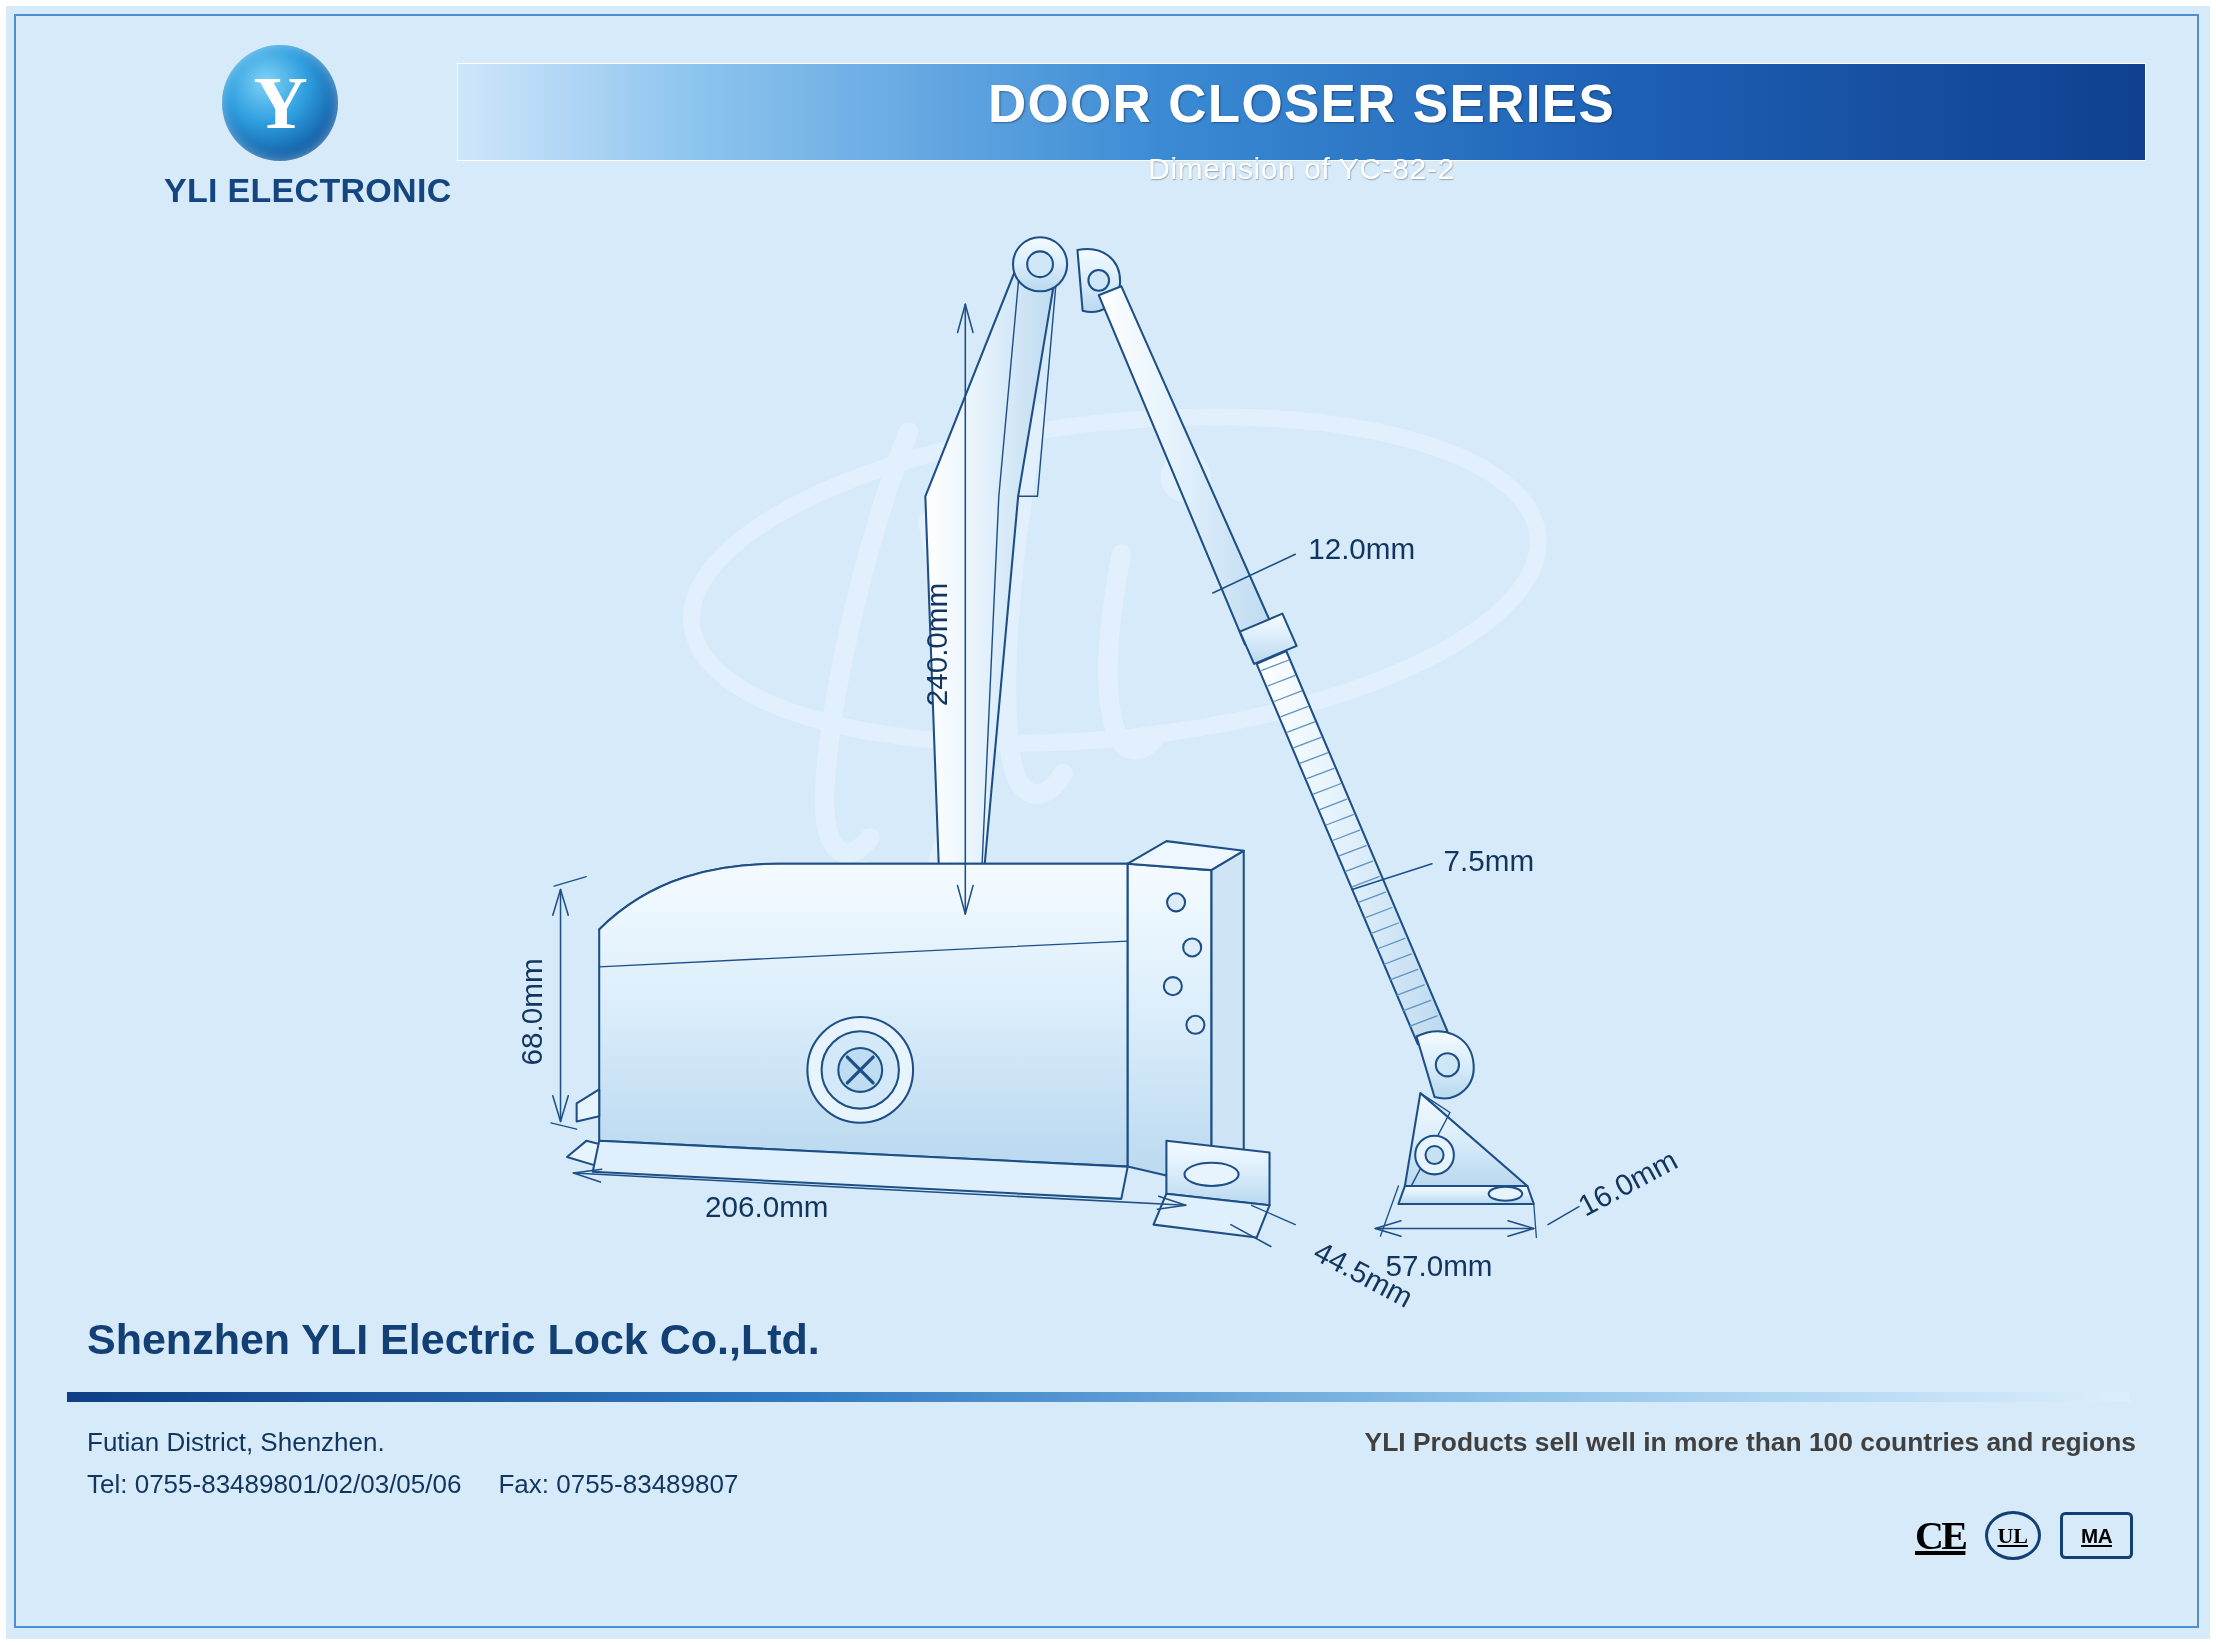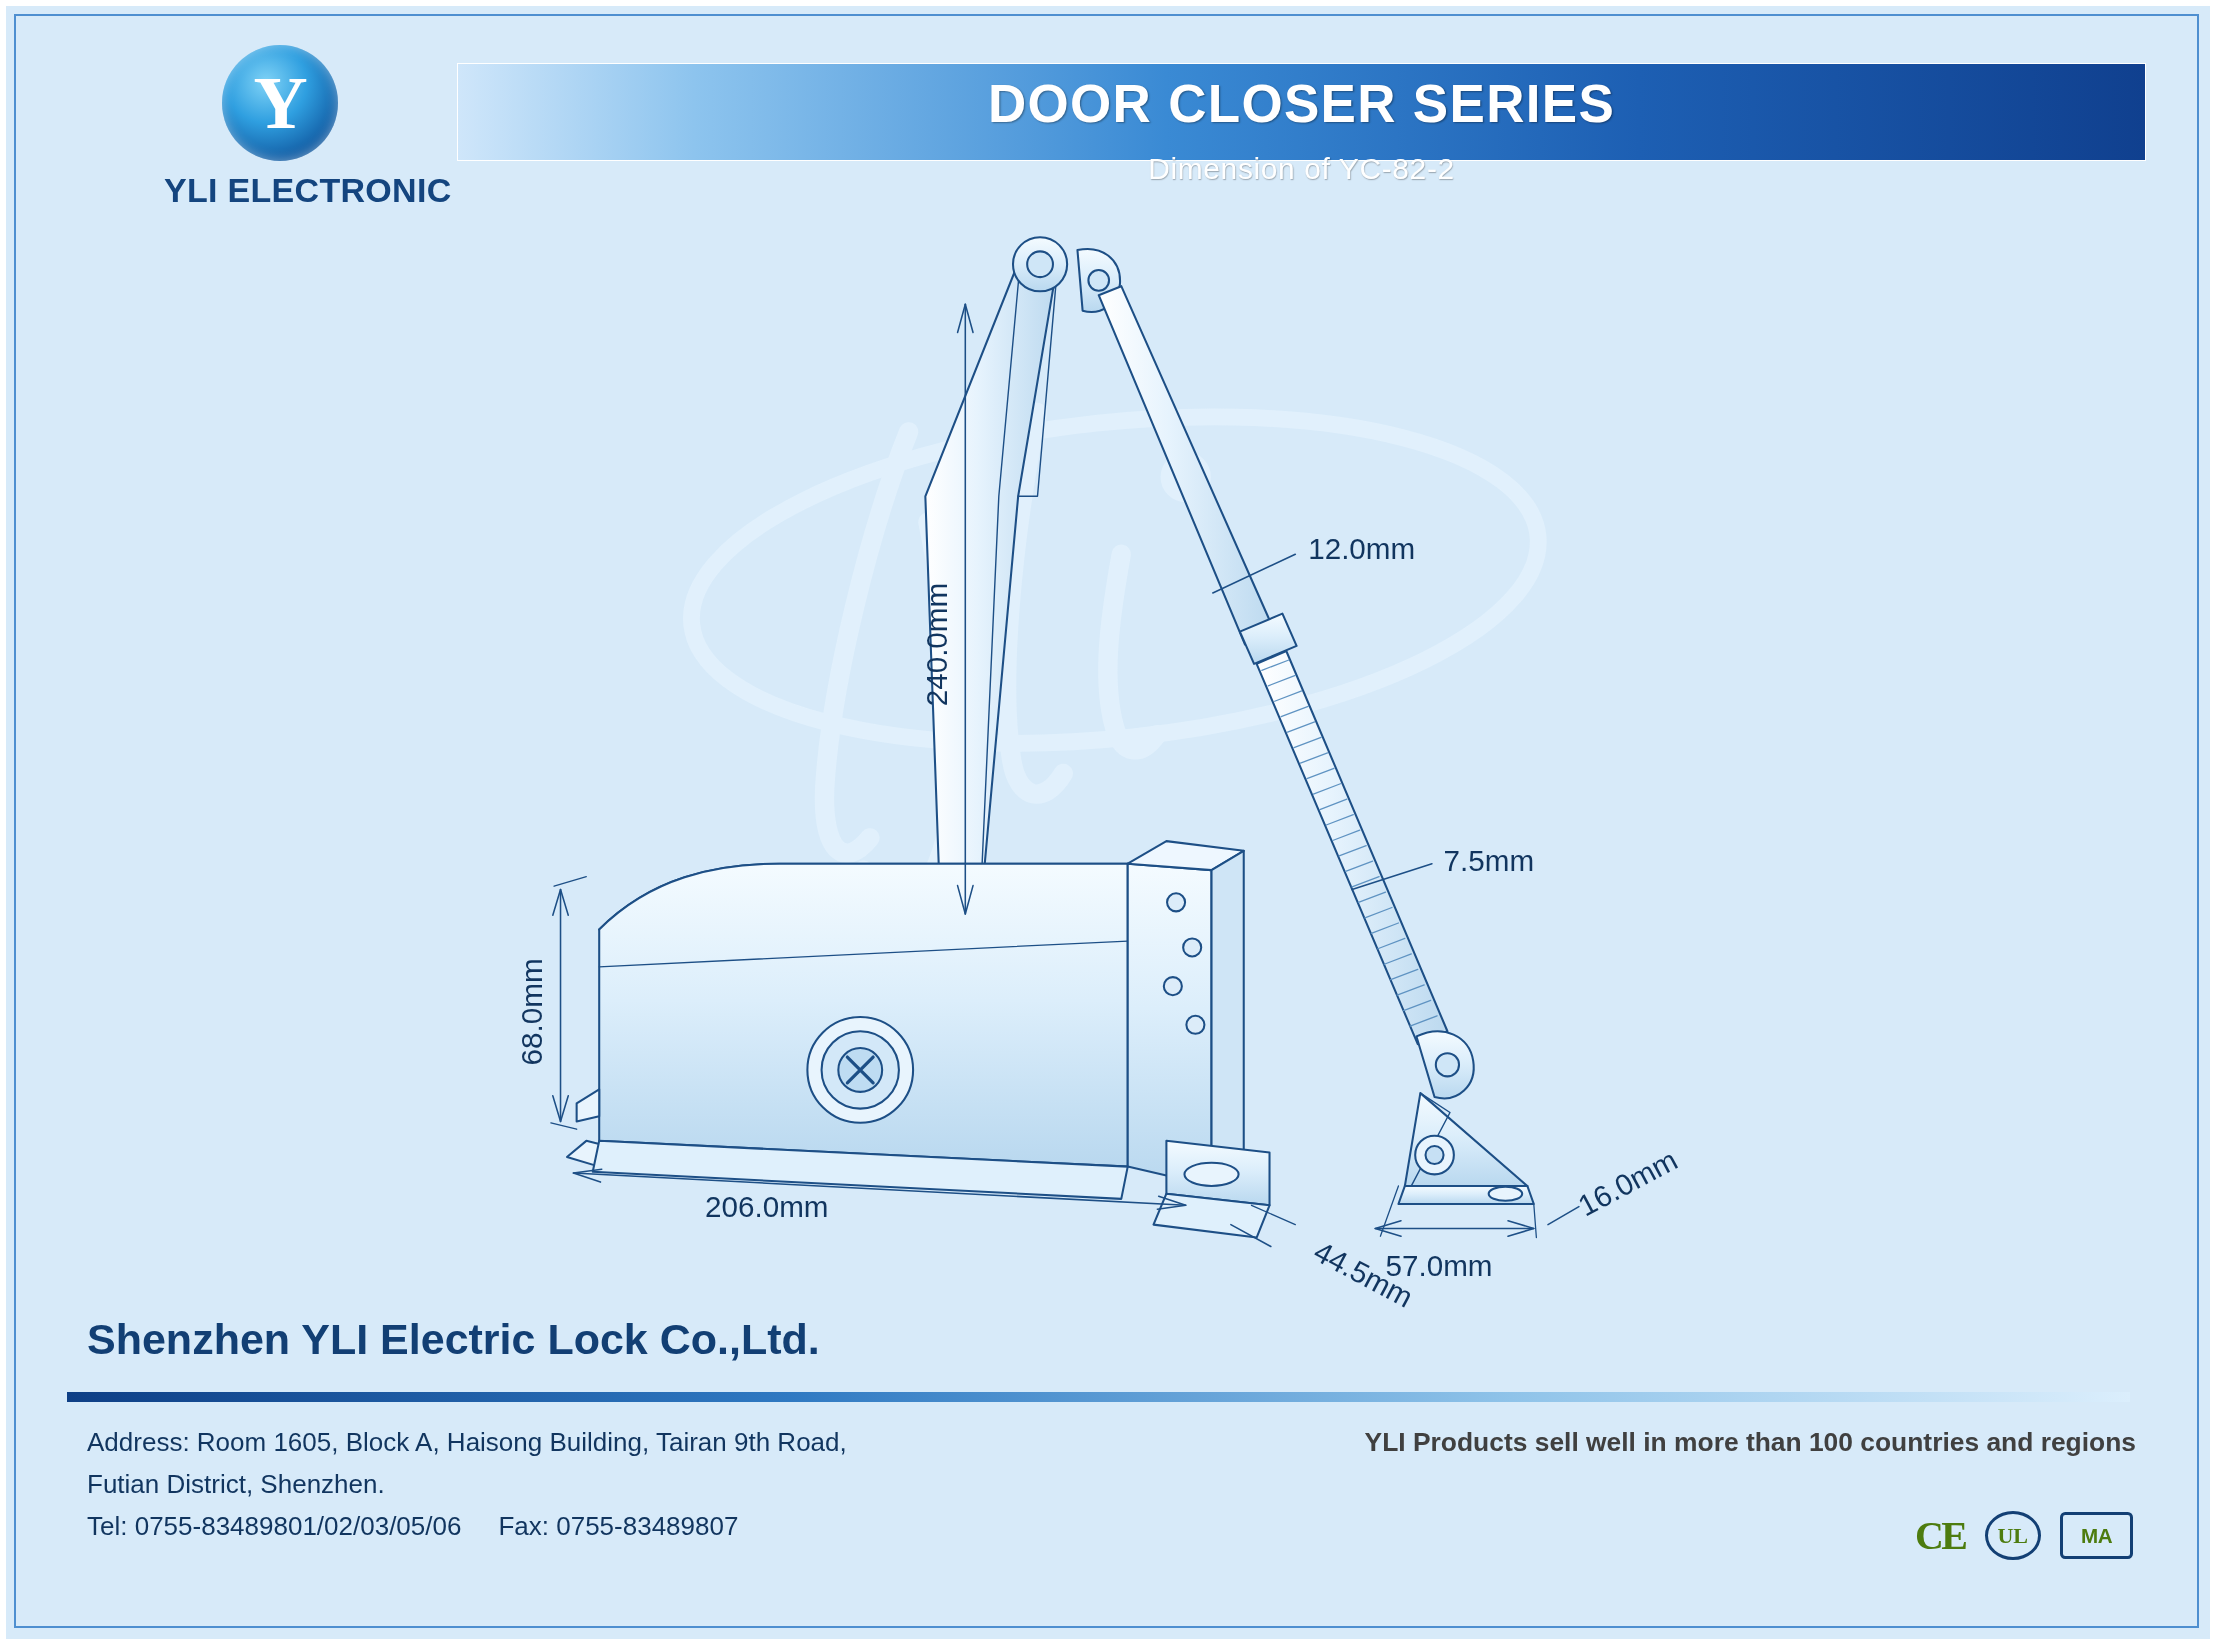--- a/index.html
+++ b/index.html
@@ -145,25 +145,26 @@
   }
   .certs {
     position: absolute;
     right: 77px;
     top: 1505px;
     display: flex;
     align-items: center;
     gap: 19.3px;
   }
   .cert {
-    color: #4d7c0f;
+    color: #000000;
     font-weight: bold;
     display: flex;
     align-items: center;
     justify-content: center;
+    text-decoration: underline;
   }
   .cert-ce { font-size: 40px; letter-spacing: -2.6px; font-family: "Liberation Serif", serif; }
   .cert-ul {
     width: 50px; height: 43px;
     border: 3.2px solid #123f74;
     border-radius: 50%;
     font-size: 22px;
     font-family: "Liberation Serif", serif;
   }
   .cert-ma {
@@ -350,21 +351,20 @@
           <text transform="translate(2410 1548) rotate(-28)">16.0mm</text>
         </g>
       </g>
     </svg>
   </div>
 
   <div class="company">Shenzhen YLI Electric Lock Co.,Ltd.</div>
   <div class="footer-rule"></div>
 
   <div class="addr-block">
-    <div class="addr-row">Address: Room 1605, Block A, Haisong Building, Tairan 9th Road,</div>
     <div class="addr-row">Futian District, Shenzhen.</div>
     <div class="addr-row">
       <span>Tel: 0755-83489801/02/03/05/06</span><span class="col2">Fax: 0755-83489807</span>
     </div>
   </div>
 
   <div class="slogan">YLI Products sell well in more than 100 countries and regions</div>
 
   <div class="certs">
     <div class="cert cert-ce">CE</div>

